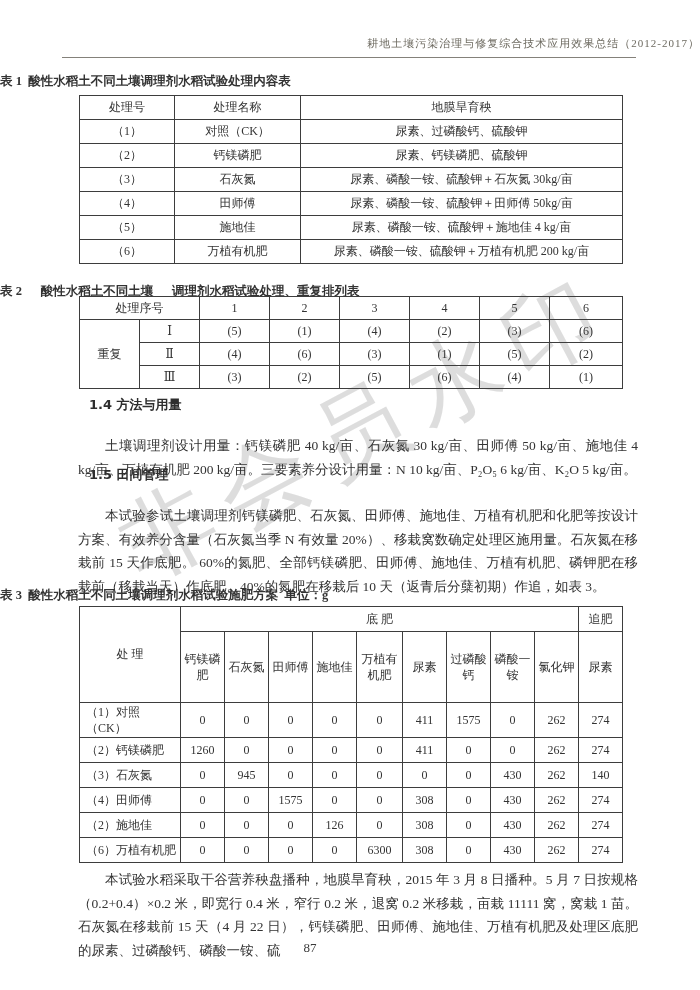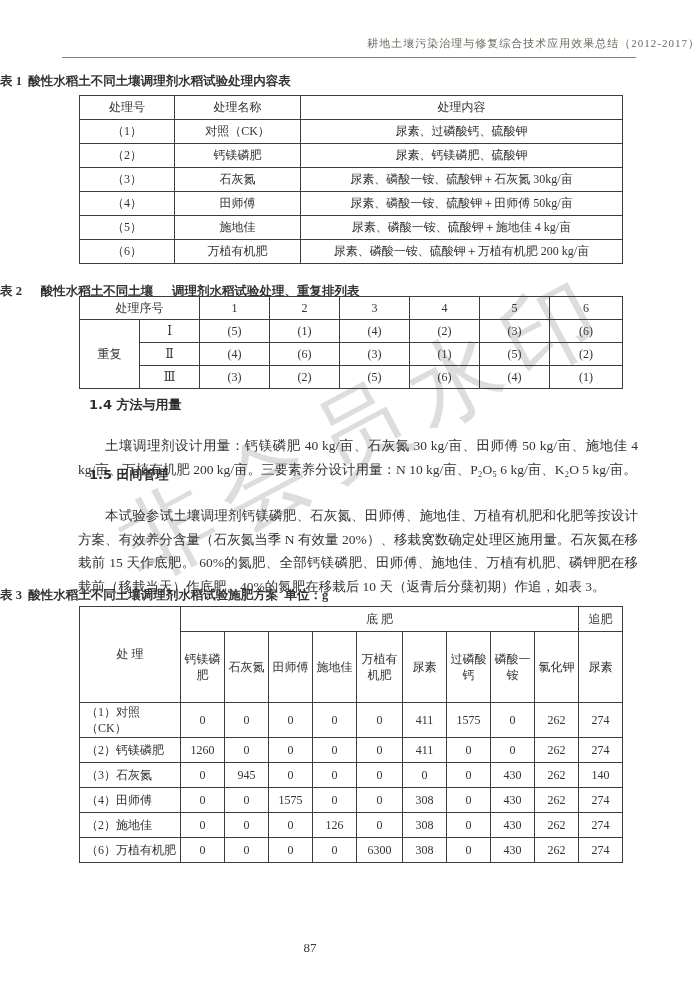--- a/index.html
+++ b/index.html
@@ -98,21 +98,21 @@
   <table class="tbl" id="table1">
     <colgroup>
       <col style="width:95px">
         <col style="width:126px">
         <col style="width:322px">
     </colgroup>
     <tbody id="t1body">
         <tr>
           <th>处理号</th>
           <th>处理名称</th>
-          <th>处理内容</th>
+          <th>地膜旱育秧</th>
         </tr>
         <tr>
           <td>（1）</td>
           <td>对照（CK）</td>
           <td>尿素、过磷酸钙、硫酸钾</td>
         </tr>
         <tr>
           <td>（2）</td>
           <td>钙镁磷肥</td>
           <td>尿素、钙镁磷肥、硫酸钾</td>
@@ -306,16 +306,17 @@
           <td>6300</td>
           <td>308</td>
           <td>0</td>
           <td>430</td>
           <td>262</td>
           <td>274</td>
         </tr>
       </tbody>
   </table>
 
+  <p class="para" id="closing-p">本试验水稻采取干谷营养秧盘播种，地膜旱育秧，2015 年 3 月 8 日播种。5 月 7 日按规格（0.2+0.4）×0.2 米，即宽行 0.4 米，窄行 0.2 米，退窝 0.2 米移栽，亩栽 11111 窝，窝栽 1 苗。石灰氮在移栽前 15 天（4 月 22 日），钙镁磷肥、田师傅、施地佳、万植有机肥及处理区底肥的尿素、过磷酸钙、磷酸一铵、硫</p>
 
   <div class="page-number">87</div>
 
 </div>
 
 </body></html>

